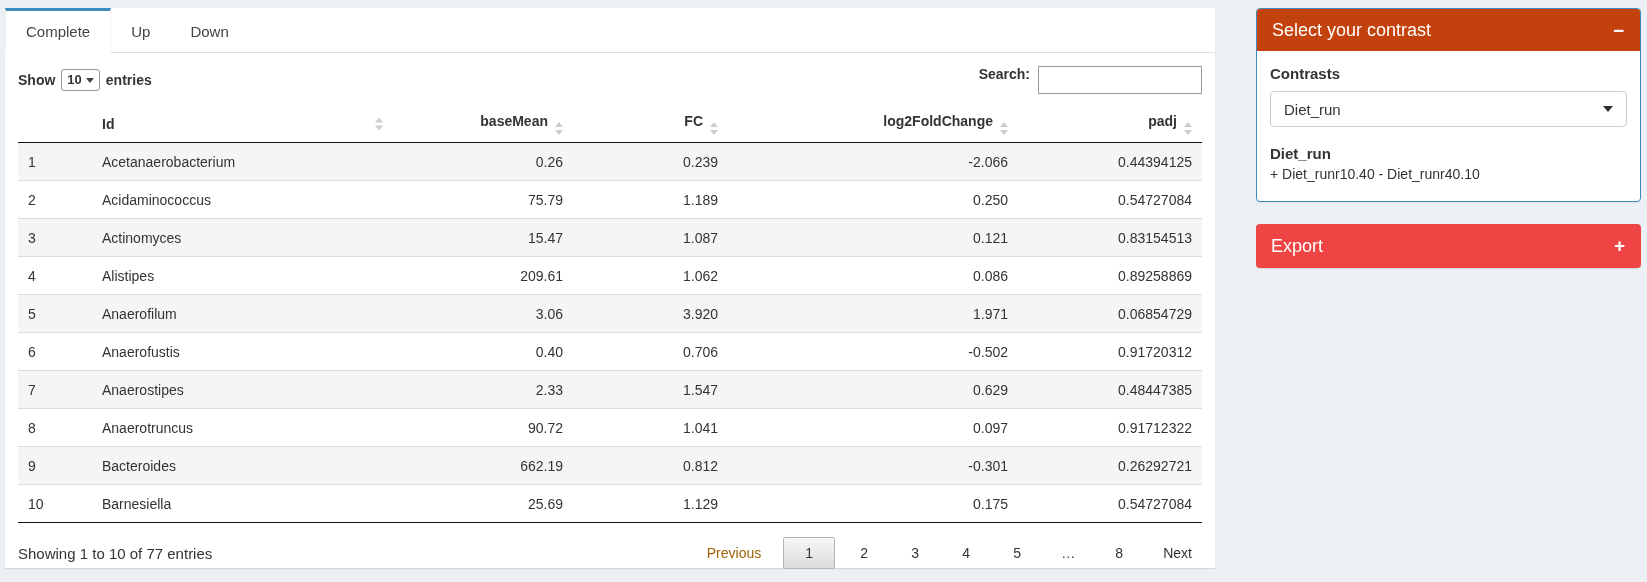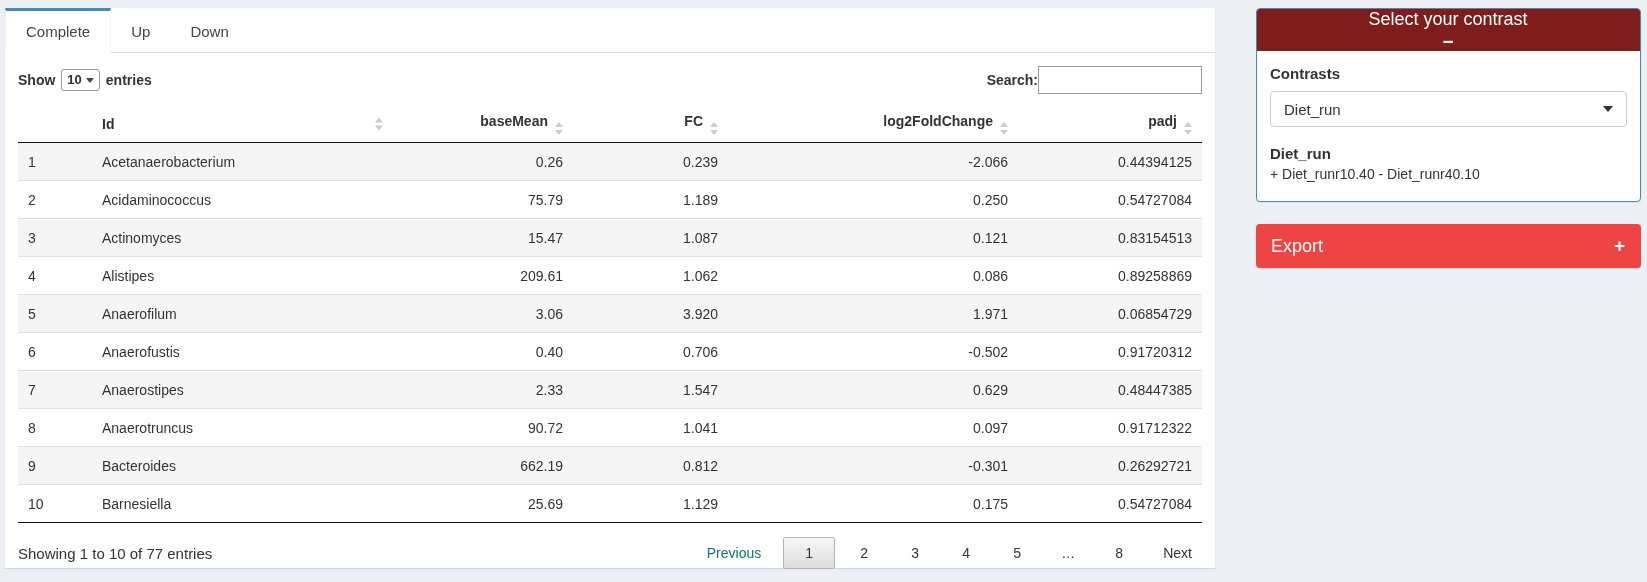--- a/index.html
+++ b/index.html
@@ -27,21 +27,21 @@
   }
   .card-content{padding:0 13px;}
   
   .controls{display:flex;justify-content:space-between;align-items:center;margin-top:13px;height:28px;}
   .length-ctl{font-size:14px;font-weight:bold;display:flex;align-items:center;gap:6px;}
   .mini-select{
     display:inline-flex;align-items:center;gap:4px;border:1px solid #999;border-radius:3px;
     background:#fff;padding:3px 5px;font-size:13px;font-weight:bold;cursor:pointer;line-height:14px;
   }
   .caret-sm{width:0;height:0;border-left:4px solid transparent;border-right:4px solid transparent;border-top:5px solid #444;}
-  .search-ctl{display:flex;align-items:center;font-size:14px;font-weight:bold;}
+  .search-ctl{display:flex;align-items:flex-start;gap:8px;font-size:14px;font-weight:bold;}
   .search-ctl input{
     width:150px;height:26px;border:1px solid #999;border-radius:0;padding:0 6px;
     font-size:14px;font-family:inherit;outline:none;background:#fff;
   }
   
   table.dt{border-collapse:collapse;table-layout:fixed;width:1184px;margin-top:12px;font-size:14px;}
   table.dt th{
     font-weight:bold;color:#333;padding:7px 10px;border-bottom:1px solid #111;
     line-height:17px;white-space:nowrap;cursor:pointer;position:relative;
   }
@@ -58,36 +58,36 @@
   .sort-icon .tri-down{width:0;height:0;border-left:4px solid transparent;border-right:4px solid transparent;border-top:5px solid #cdcdcd;}
   th.pin-icon .sort-icon{position:absolute;right:7px;top:50%;transform:translateY(-50%);margin-left:0;}
   
   .table-footer{display:flex;justify-content:space-between;align-items:center;margin-top:14px;}
   .dt-info{font-size:15px;color:#333;}
   .pagination{display:flex;align-items:center;}
   .page-btn{
     min-width:24px;text-align:center;padding:7px 9px;font-size:14px;color:#333;
     cursor:pointer;border:1px solid transparent;margin-left:7px;line-height:16px;
   }
-  .page-btn.prev{color:#0f766e;padding-right:14px;}
+  .page-btn.prev{color:#a16207;padding-right:14px;}
   .page-btn.next{padding-left:14px;}
   .page-btn.current{
     background:linear-gradient(to bottom,#f7f7f7 0%,#dcdcdc 100%);
     border:1px solid #b5b5b5;border-radius:2px;padding:7px 13px;
   }
   .page-btn.ellipsis{cursor:default;color:#333;}
   
   .sidebar{position:absolute;left:1256px;top:8px;width:385px;}
   .panel{
     border:1px solid #3c8dbc;border-radius:4px;background:#fff;
     box-shadow:0 1px 1px rgba(0,0,0,0.06);
   }
   .panel-heading{
-    background:#7f1d1d;color:#fff;height:42px;display:flex;align-items:center;
-    justify-content:space-between;padding:0 16px 0 15px;border-radius:3px 3px 0 0;cursor:pointer;flex-direction:column;
+    background:#c2410c;color:#fff;height:42px;display:flex;align-items:center;
+    justify-content:space-between;padding:0 16px 0 15px;border-radius:3px 3px 0 0;cursor:pointer;
   }
   .panel-heading .title{font-size:18px;font-weight:normal;}
   .panel-heading .collapse-glyph{font-size:19px;font-weight:bold;line-height:19px;}
   .panel-body{padding:14px 13px 0;height:136px;box-sizing:content-box;}
   .ctl-label{font-size:15px;font-weight:bold;margin-bottom:9px;}
   .selectize{
     height:34px;border:1px solid #ccc;border-radius:4px;background:#fff;
     display:flex;align-items:center;padding:0 30px 0 13px;font-size:15px;color:#333;
     position:relative;cursor:pointer;
   }

